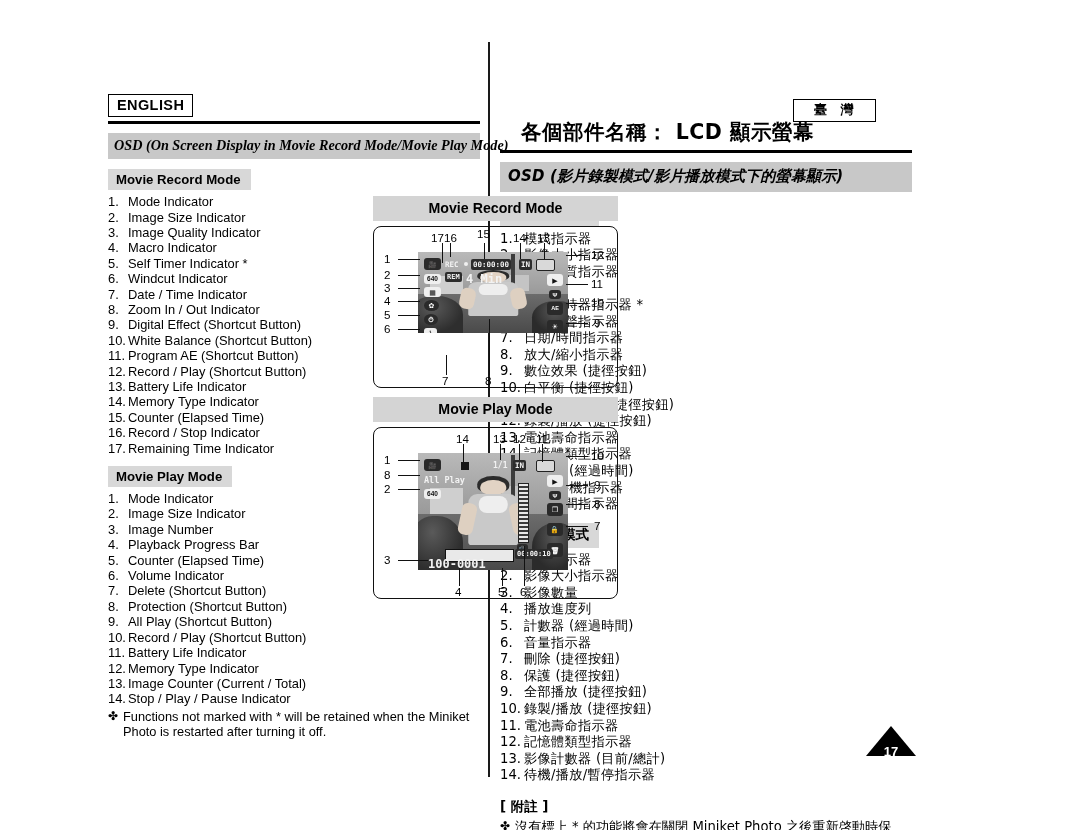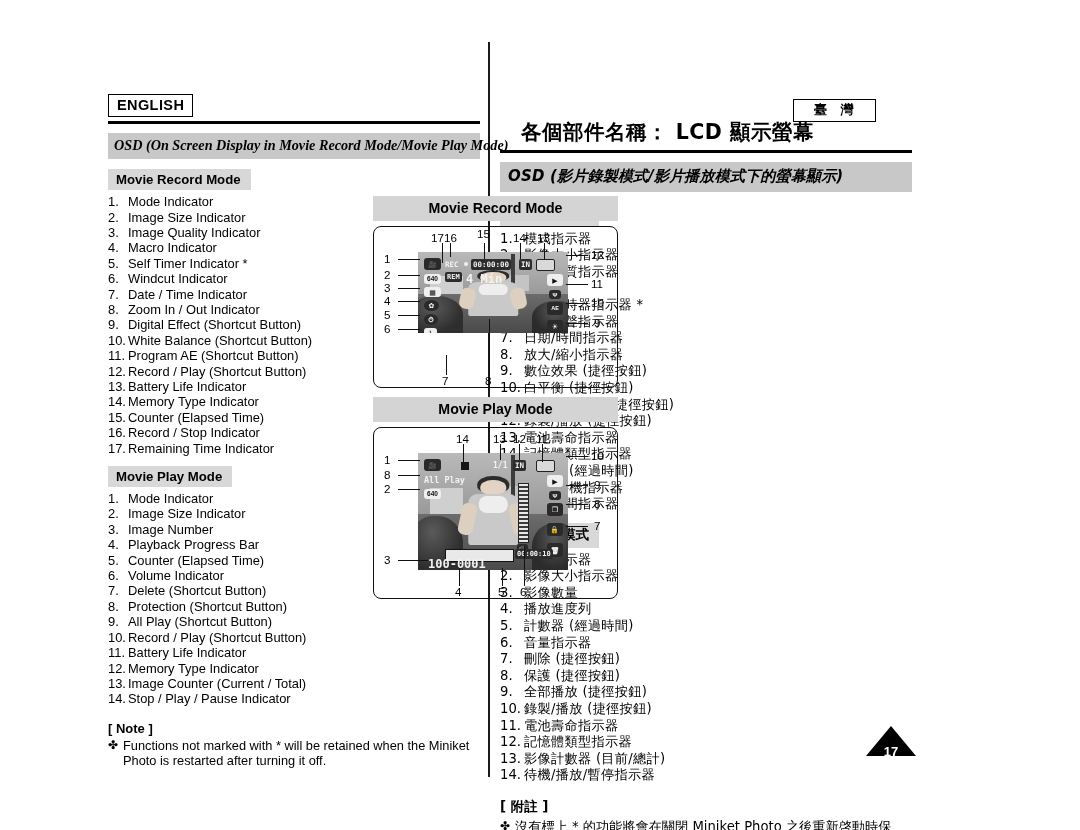--- a/index.html
+++ b/index.html
@@ -253,21 +253,20 @@
       <li>
           <span class="num">13.</span>
           <span class="txt">Image Counter (Current / Total)</span>
         </li>
       <li>
           <span class="num">14.</span>
           <span class="txt">Stop / Play / Pause Indicator</span>
         </li>
     </ol>
 
-    <div class="note-head">[ Note ]</div>
     <div class="note-body">
       <span class="bullet">✤</span>
       <span>Functions not marked with * will be retained when the Miniket Photo is restarted after turning it off.</span>
     </div>
   </div>
 
   <div class="badge-row-zh">
     <span class="lang-badge zh">臺 灣</span>
   </div>
 

